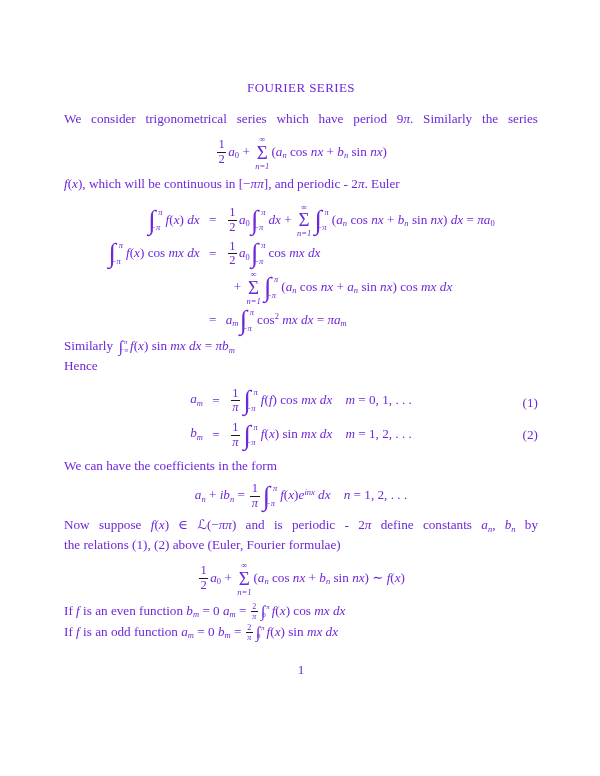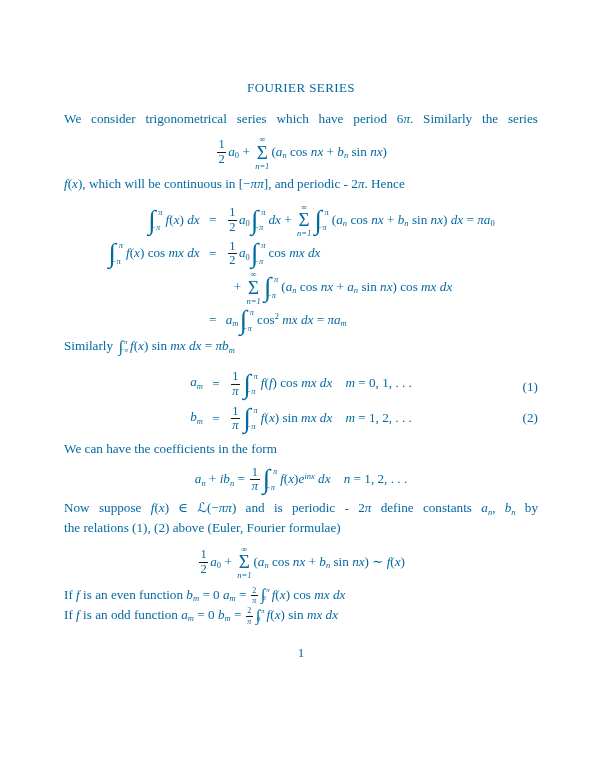--- a/index.html
+++ b/index.html
@@ -1,17 +1,17 @@
 <!DOCTYPE html>
 <html><head>
 <meta charset="utf-8">
 <style>
   html,body{margin:0;padding:0;background:#e8e8e8;}
   .page{
-    width:600px;height:776px;background:#ffffff;color:#0369a1;
+    width:600px;height:776px;background:#ffffff;color:#6d28d9;
     font-family:"Liberation Serif","DejaVu Serif",serif;
     font-size:13.2px;line-height:16.5px;
     box-sizing:border-box;padding:80px 62px 0 64px;
     position:relative;overflow:hidden;margin:0 auto;
   }
   .title{text-align:center;font-size:13px;letter-spacing:.4px;margin:0 0 14px 0;font-weight:normal;}
   .line{display:block;}
   .jfull{text-align:justify;text-align-last:justify;}
   .it{font-style:italic;}
   .cal{font-family:"DejaVu Serif","DejaVu Sans",serif;}
@@ -54,30 +54,30 @@
   .eqn2{top:76%;}
   .pgnum{text-align:center;margin-top:18px;}
 </style>
 </head>
 <body>
 
 <div class="page">
 
   <h1 class="title">FOURIER SERIES</h1>
 
-  <div class="line jfull"><span>We consider trigonometrical series which have period 6</span><span class="it">π</span><span>. Similarly the series</span></div>
+  <div class="line jfull"><span>We consider trigonometrical series which have period 9</span><span class="it">π</span><span>. Similarly the series</span></div>
 
   <div class="dmath"><span class="frac"><span class="fn">1</span><span class="fd">2</span></span><span class="it">a</span><span class="sub">0</span><span> + </span><span class="sum">
         <span class="slim">∞</span>
         <span class="sop">Σ</span>
         <span class="slim it">n=1</span>
       </span><span>(</span><span class="it">a</span><span class="sub it">n</span><span> cos </span><span class="it">nx</span><span> + </span><span class="it">b</span><span class="sub it">n</span><span> sin </span><span class="it">nx</span><span>)</span></div>
 
   <div>
-    <div class="line"><span class="it">f</span><span>(</span><span class="it">x</span><span>), which will be continuous in [−</span><span class="it">ππ</span><span>], and periodic - 2</span><span class="it">π</span><span>. Hence</span></div>
+    <div class="line"><span class="it">f</span><span>(</span><span class="it">x</span><span>), which will be continuous in [−</span><span class="it">ππ</span><span>], and periodic - 2</span><span class="it">π</span><span>. Euler</span></div>
   </div>
 
   <div class="algn">
     <div class="cl"><span class="bigint">
           <span class="ig">∫</span>
           <span class="lims">
             <span class="lt it">π</span>
             <span class="lb it">−π</span>
           </span>
         </span><span class="it">f</span><span>(</span><span class="it">x</span><span>) </span><span class="it">dx</span></div>
@@ -141,20 +141,21 @@
         </span><span>cos</span><span class="sup">2</span><span> </span><span class="it">mx</span><span> </span><span class="it">dx</span><span> = </span><span class="it">πa</span><span class="sub it">m</span></div>
   </div>
 
   <div class="line"><span>Similarly </span><span class="iint">
         <span class="ig">∫</span>
         <span class="lims">
           <span class="lt it">π</span>
           <span class="lb it">−π</span>
         </span>
       </span><span class="it">f</span><span>(</span><span class="it">x</span><span>) sin </span><span class="it">mx</span><span> </span><span class="it">dx</span><span> = </span><span class="it">πb</span><span class="sub it">m</span></div>
+  <div class="line"><span>Hence</span></div>
 
   <div class="eqwrap">
     <div class="algn">
       <div class="cl"><span class="it">a</span><span class="sub it">m</span></div>
       <div class="ce"><span>=</span></div>
       <div class="cr"><span class="frac"><span class="fn">1</span><span class="fd it">π</span></span><span class="bigint">
             <span class="ig">∫</span>
             <span class="lims">
               <span class="lt it">π</span>
               <span class="lb it">−π</span>

